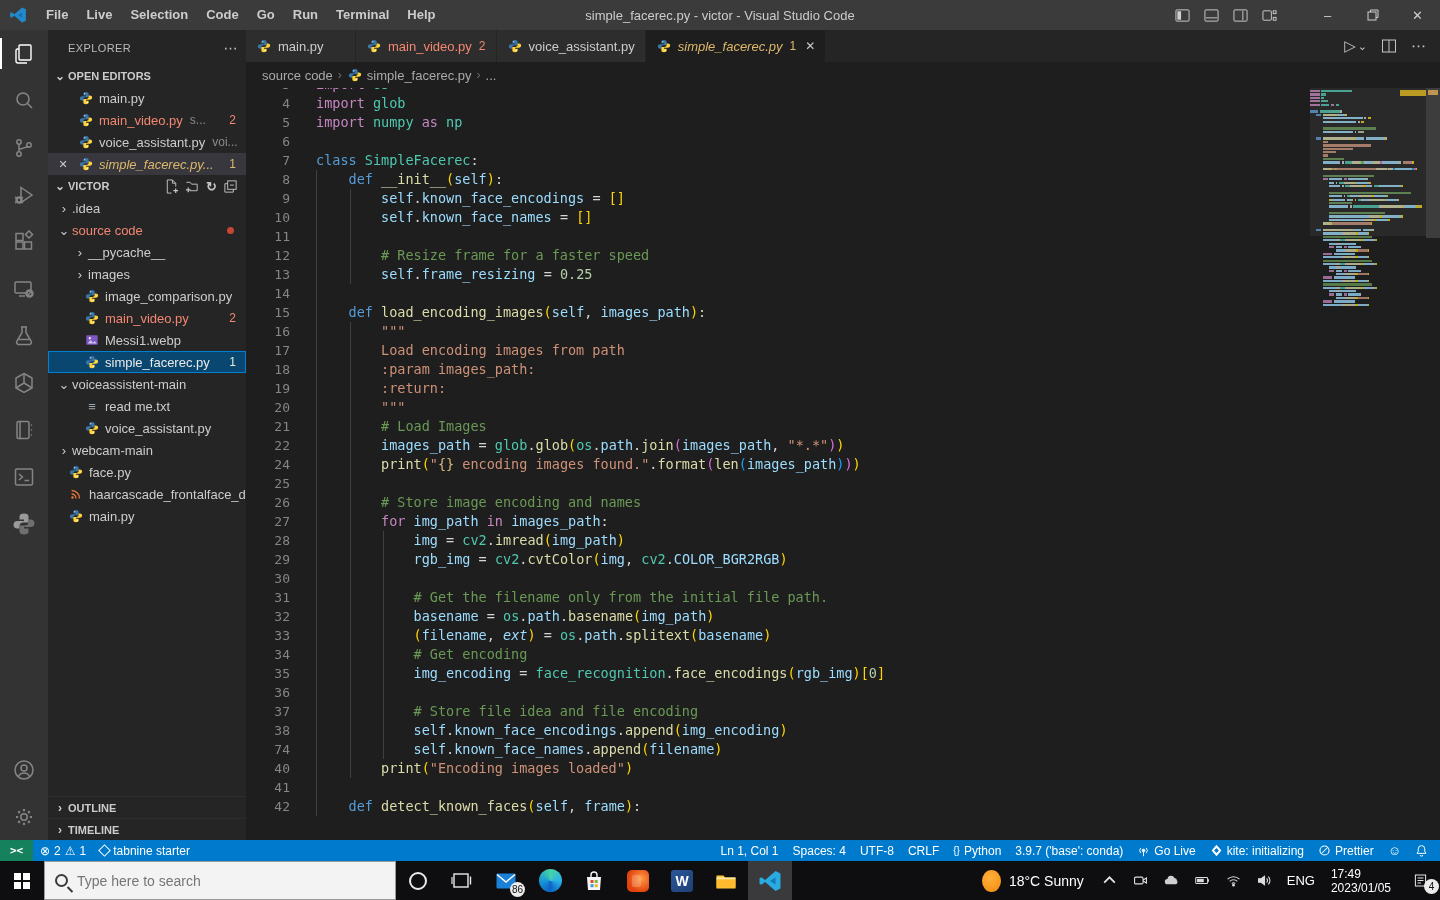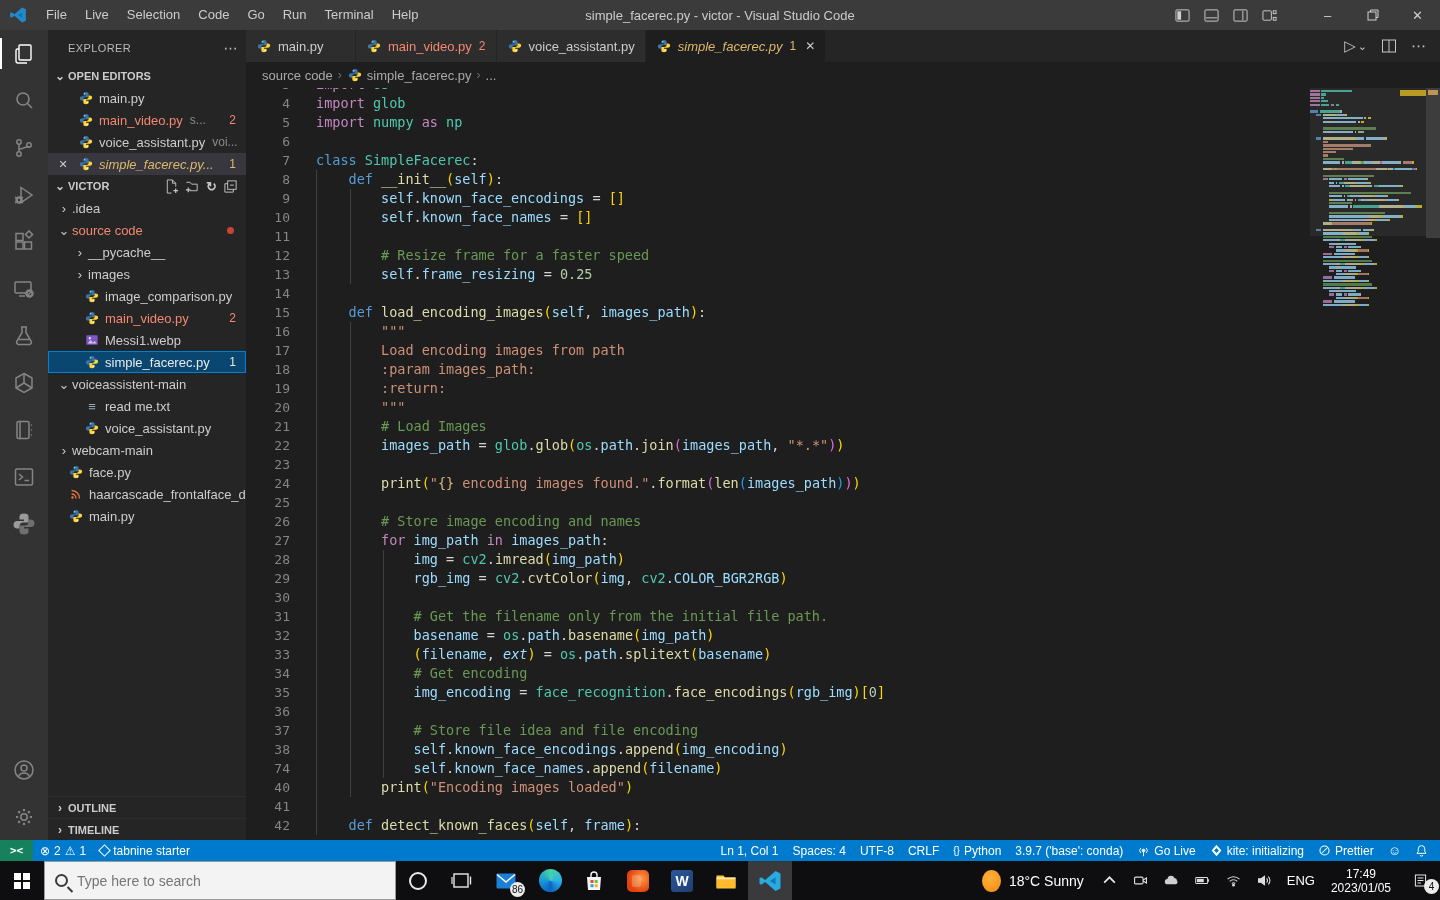--- a/index.html
+++ b/index.html
@@ -3,21 +3,21 @@
 <meta charset="utf-8">
 <style>
   * { margin:0; padding:0; box-sizing:border-box; }
   html,body { width:1440px; height:900px; overflow:hidden; background:#1e1e1e;
     font-family:"Liberation Sans", sans-serif; -webkit-font-smoothing:antialiased; }
   svg { display:block; }
 
   
   .titlebar { height:30px; background:#3b3b3c; display:flex; align-items:center; position:relative; color:#cccccc; }
   .vslogo { width:18px; height:18px; margin:0 10px 0 9px; }
-  .menu-item { font-size:13px; padding:0 9px; line-height:30px; cursor:default; }
+  .menu-item { font-size:13px; padding:0 9px; line-height:30px; cursor:default;font-weight:bold; }
   .win-title { position:absolute; left:0; right:0; text-align:center; font-size:13px; color:#cccccc; pointer-events:none; }
   .tb-right { margin-left:auto; display:flex; align-items:center; height:100%; }
   .layout-icons { display:flex; gap:14px; margin-right:28px; }
   .layout-icons svg { width:15px; height:15px; }
   .caption-btn { width:45px; height:30px; display:flex; align-items:center; justify-content:center; font-size:13px; color:#d0d0d0; }
 
   
   .main { display:flex; height:810px; }
 
   
@@ -105,21 +105,21 @@
   .lens { width:13px; height:13px; border:2px solid #3b3b3b; border-radius:50%; position:relative; flex:none; }
   .lens::after { content:""; position:absolute; width:2px; height:7px; background:#3b3b3b; transform:rotate(-45deg); left:12px; top:10px; }
   .tk-btn { width:44px; display:flex; align-items:center; justify-content:center; position:relative; }
   .tk-btn.app-active { background:#3a3a3d; }
   .tk-btn svg { width:24px; height:24px; }
   .tk-tray { margin-left:auto; display:flex; align-items:center; }
   .tray-item { display:flex; align-items:center; justify-content:center; padding:0 7px; height:100%; font-size:13px; }
   .tray-item svg { width:17px; height:17px; }
   .weather { display:flex; align-items:center; gap:8px; padding:0 10px; font-size:14px; }
   .wsun { width:19px; height:22px; border-radius:50%; background:radial-gradient(circle at 40% 35%, #ffb13b, #f28a0e); }
-  .clock { text-align:center; font-size:12px; line-height:14px; padding:0 9px; }
+  .clock { text-align:left; font-size:12px; line-height:14px; padding:0 9px; }
   .badge-circ { position:absolute; right:3px; bottom:3px; min-width:15px; height:15px; border-radius:50%; background:#ececec; color:#111; font-size:10px; display:flex; align-items:center; justify-content:center; padding:0 2px; }
 
   .it { font-style:italic; }
   .c-err { color:#f48771; } .c-warn { color:#ddb86c; }
 </style>
 </head>
 <body>
 
 <div class="titlebar">
   <svg class="vslogo" viewBox="0 0 24 24">
@@ -636,24 +636,20 @@
               <span class="ln">20</span>
               <span class="lt"><i class="guide" style="left: 0px;"></i><i class="guide" style="left: 33.72px;"></i><span class="tok-ws">        </span><span class="tok-str">"""</span></span>
             </div>
             <div class="cl">
               <span class="ln">21</span>
               <span class="lt"><i class="guide" style="left: 0px;"></i><i class="guide" style="left: 33.72px;"></i><span class="tok-ws">        </span><span class="tok-com"># Load Images</span></span>
             </div>
             <div class="cl">
               <span class="ln">22</span>
               <span class="lt"><i class="guide" style="left: 0px;"></i><i class="guide" style="left: 33.72px;"></i><span class="tok-ws">        </span><span class="tok-var">images_path</span><span class="tok-ws"> </span><span class="tok-pun">=</span><span class="tok-ws"> </span><span class="tok-mod">glob</span><span class="tok-pun">.</span><span class="tok-fn">glob</span><span class="tok-b1">(</span><span class="tok-mod">os</span><span class="tok-pun">.</span><span class="tok-var">path</span><span class="tok-pun">.</span><span class="tok-fn">join</span><span class="tok-b2">(</span><span class="tok-var">images_path</span><span class="tok-pun">,</span><span class="tok-ws"> </span><span class="tok-str">"*.*"</span><span class="tok-b2">)</span><span class="tok-b1">)</span></span>
-            </div>
-            <div class="cl">
-              <span class="ln">23</span>
-              <span class="lt"><i class="guide" style="left: 0px;"></i><i class="guide" style="left: 33.72px;"></i></span>
             </div>
             <div class="cl">
               <span class="ln">24</span>
               <span class="lt"><i class="guide" style="left: 0px;"></i><i class="guide" style="left: 33.72px;"></i><span class="tok-ws">        </span><span class="tok-fn">print</span><span class="tok-b1">(</span><span class="tok-str">"</span><span class="tok-esc">{}</span><span class="tok-str"> encoding images found."</span><span class="tok-pun">.</span><span class="tok-fn">format</span><span class="tok-b2">(</span><span class="tok-fn">len</span><span class="tok-b3">(</span><span class="tok-var">images_path</span><span class="tok-b3">)</span><span class="tok-b2">)</span><span class="tok-b1">)</span></span>
             </div>
             <div class="cl">
               <span class="ln">25</span>
               <span class="lt"><i class="guide" style="left: 0px;"></i><i class="guide" style="left: 33.72px;"></i></span>
             </div>
             <div class="cl">

